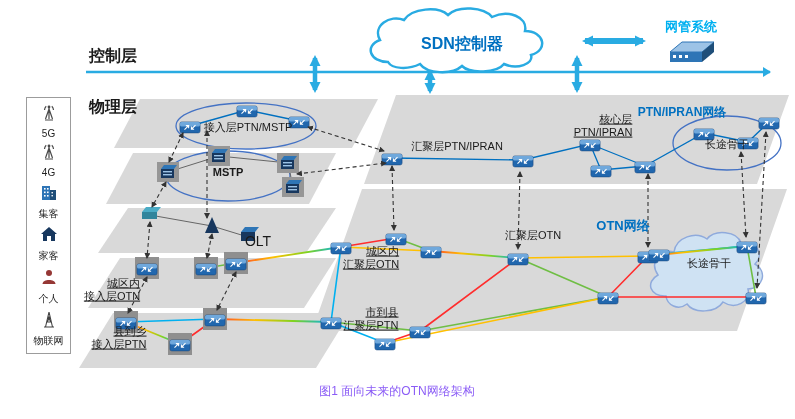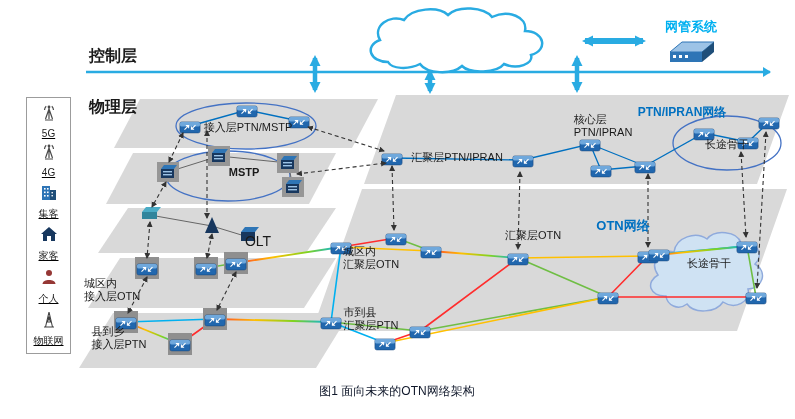--- a/index.html
+++ b/index.html
@@ -1,29 +1,29 @@
 <!DOCTYPE html>
 <html><head>
 <meta charset="utf-8">
 <style>
   html,body{margin:0;padding:0;background:#fff;}
   .stage{position:relative;width:795px;height:419px;background:#fff;overflow:hidden;
          font-family:"Liberation Sans",sans-serif;}
   .stage svg.diagram{position:absolute;left:0;top:0;}
-  .lbl{position:absolute;transform:translate(-50%,-50%);color:#1a1a1a;text-align:left;
+  .lbl{position:absolute;transform:translate(-50%,-50%);color:#1a1a1a;text-align:right;
        line-height:1.22;white-space:nowrap;font-family:"Liberation Sans",sans-serif;z-index:5;}
-  .ml{white-space:pre-line;}
+  .ml{white-space:pre-line;text-decoration:underline;}
   .f10{font-size:14px}.f11{font-size:11px}.f12{font-size:12px}.f13{font-size:13px}.f16{font-size:16px}
   .b{font-weight:bold}
   .blue{color:#0070C0}
   .cyan{color:#00B0F0}
-  .cap{color:#0f172a}
+  .cap{color:#8b5cf6}
   .sidebar{position:absolute;left:26px;top:97px;width:45px;height:257px;border:1px solid #9c9c9c;
            background:#fff;box-sizing:border-box;display:flex;flex-direction:column;
-           align-items:center;justify-content:space-between;padding:5px 0;z-index:6;text-decoration:underline;}
+           align-items:center;justify-content:space-between;padding:5px 0;z-index:6;}
   .sb-item{display:flex;flex-direction:column;align-items:center;gap:1px;}
   .sb-lb{font-size:10px;color:#222;}
 </style>
 </head>
 <body>
 
 <div class="stage">
 
 <svg class="diagram" width="795" height="419" viewBox="0 0 795 419">
   <defs>
@@ -187,30 +187,31 @@
     <rect x="670" y="52" width="32" height="10" fill="#2E75B6"></rect>
     <polygon points="702,62 714,52 714,42 702,52" fill="#1F4E79"></polygon>
     <rect x="673" y="55" width="3" height="3" fill="#fff"></rect>
     <rect x="679" y="55" width="3" height="3" fill="#fff"></rect>
     <rect x="685" y="55" width="3" height="3" fill="#fff"></rect>
   </g>
 </svg>
 
 <div class="lbl f16 b" style="left:113px;top:56px">控制层</div>
 <div class="lbl f16 b" style="left:113px;top:107px">物理层</div>
+<div class="lbl f16 b blue" style="left:462px;top:44px">SDN控制器</div>
 <div class="lbl f13 b cyan" style="left:691px;top:27px">网管系统</div>
 
 <div class="lbl f11" style="left:248px;top:128px">接入层PTN/MSTP</div>
-<div class="lbl f11" style="left:457px;top:158px">汇聚层PTN/IPRAN</div>
+<div class="lbl f11" style="left:457px;top:147px">汇聚层PTN/IPRAN</div>
 <div class="lbl f11 ml" style="left:603px;top:126px">核心层
 PTN/IPRAN</div>
 <div class="lbl f12 b blue" style="left:682px;top:112px">PTN/IPRAN网络</div>
 <div class="lbl f11" style="left:727px;top:145px">长途骨干</div>
 
-<div class="lbl f11 b" style="left:244px;top:173px">MSTP</div>
+<div class="lbl f11 b" style="left:228px;top:173px">MSTP</div>
 <div class="lbl f10" style="left:258px;top:242px">OLT</div>
 
 <div class="lbl f13 b blue" style="left:623px;top:226px">OTN网络</div>
 <div class="lbl f11" style="left:533px;top:236px">汇聚层OTN</div>
 <div class="lbl f11 ml" style="left:371px;top:258px">城区内
 汇聚层OTN</div>
 <div class="lbl f11 ml" style="left:371px;top:319px">市到县
 汇聚层PTN</div>
 <div class="lbl f11 ml" style="left:112px;top:290px">城区内
 接入层OTN</div>

